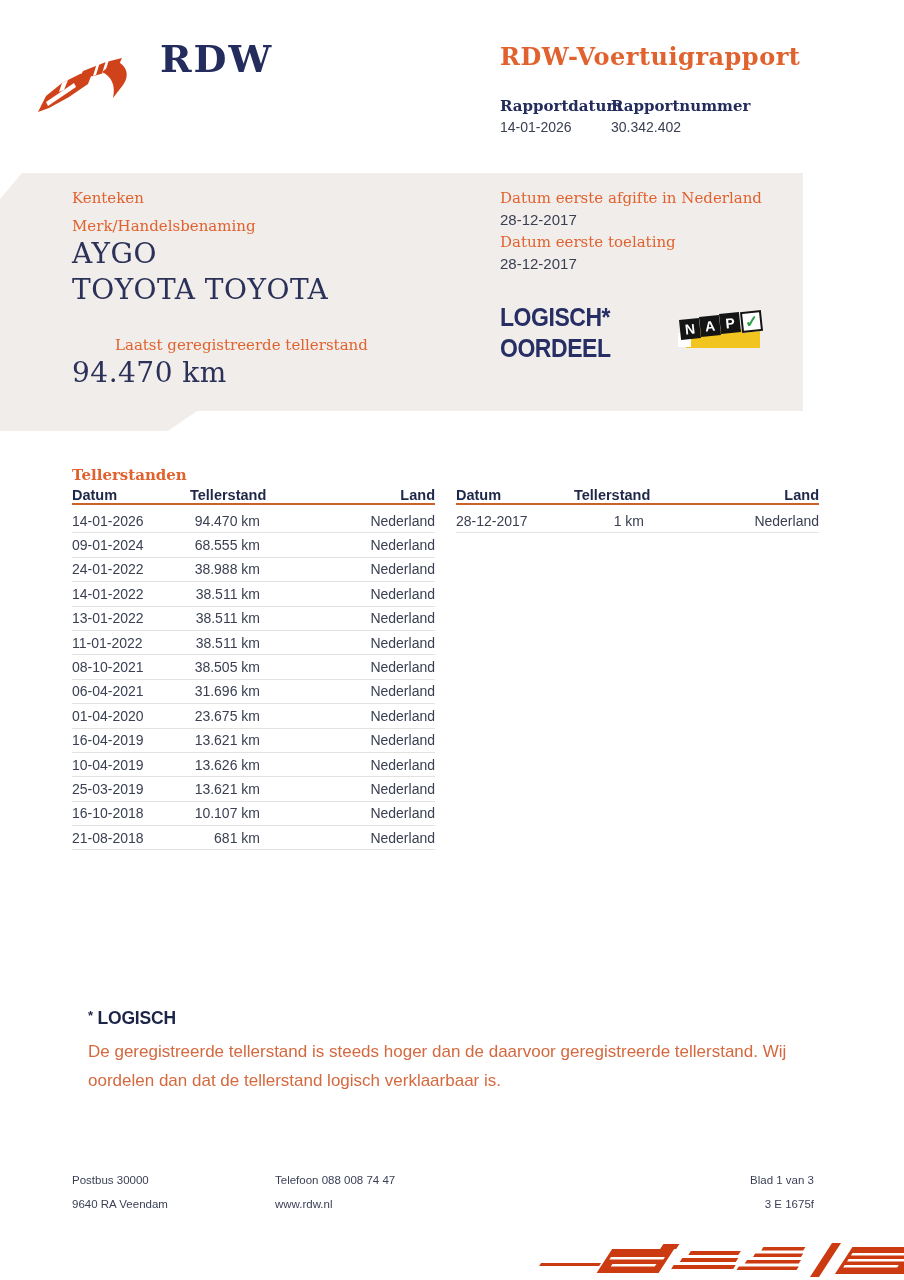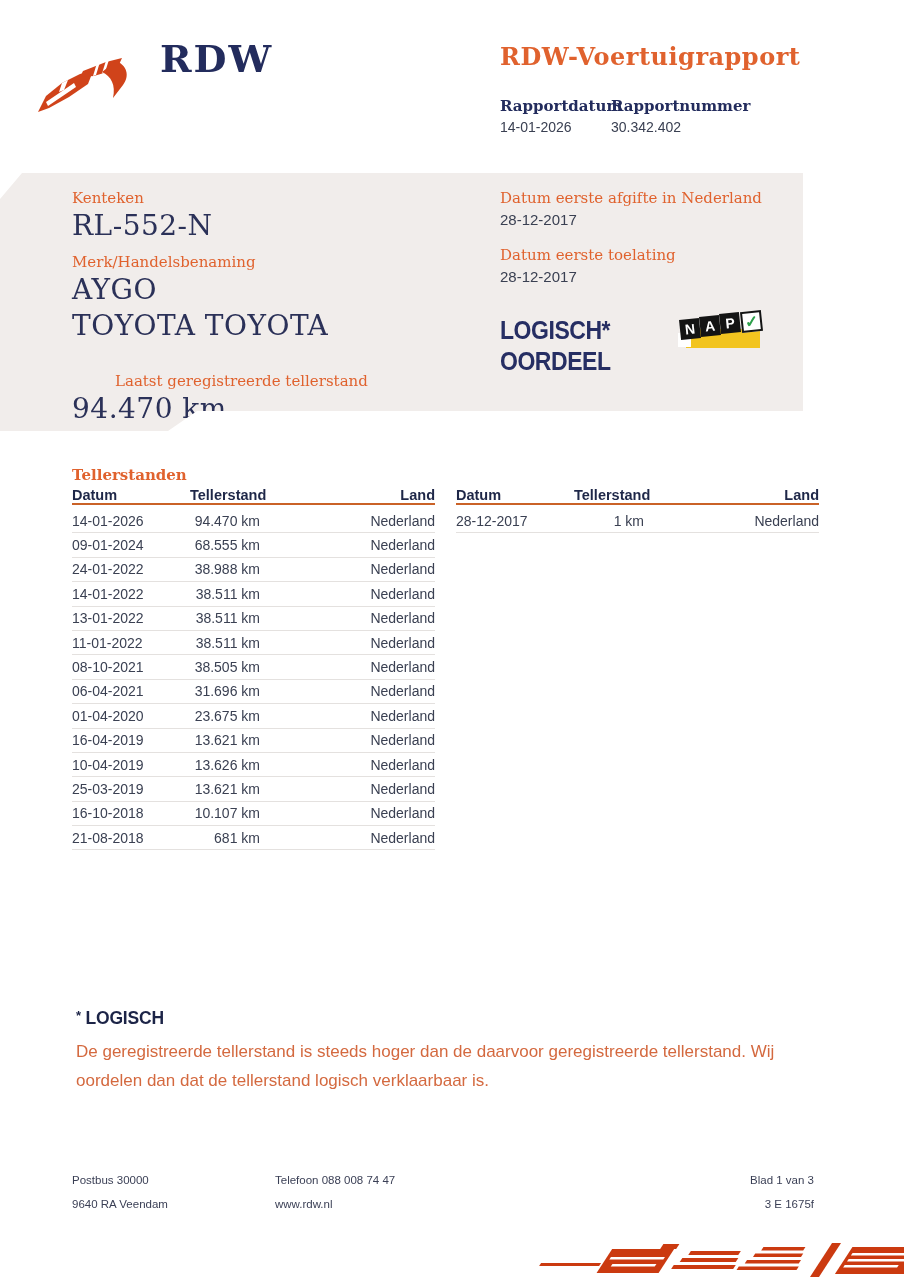--- a/index.html
+++ b/index.html
@@ -52,21 +52,21 @@
   .field-label{
     font-family:"DejaVu Serif",serif;font-weight:normal;font-size:15px;
     color:var(--accent);line-height:20px;
   }
   .big-value{
     font-family:"DejaVu Serif",serif;font-size:28px;font-weight:500;
     color:var(--navy-soft);line-height:36px;letter-spacing:.5px;
   }
   .mid-value{font-size:15px;color:var(--body-text);line-height:24px;}
   .gap-s{margin-top:8px;}
-  .gap-m{margin-top:13px;}
+  .gap-m{}
   .gap-l{margin-top:27px;margin-left:43px;}
   .oordeel{
     margin-top:26px;
     font-family:"Liberation Sans",sans-serif;font-weight:bold;
     font-size:25px;letter-spacing:-.5px;color:#262e63;line-height:31px;
     transform:scaleX(.92);transform-origin:left center;
   }
   
   .nap{position:absolute;left:678px;top:310px;width:88px;height:42px;}
   .nap-yellow{position:absolute;left:8px;top:19px;width:74px;height:19px;background:var(--nap-yellow);}
@@ -101,21 +101,21 @@
   .tbl-head .h3{text-align:right;}
   .tbl-body{padding-top:4px;}
   .t-row{
     display:grid;grid-template-columns:118px 70px 1fr;
     height:24.4px;align-items:center;border-bottom:1px solid var(--row-line);
   }
   .t-row .c1,.t-row .c2,.t-row .c3{font-size:14px;color:var(--body-text);}
   .t-row .c2{text-align:right;}
   .t-row .c3{text-align:right;padding-left:24px;}
   
-  .footnote{position:absolute;left:76px;top:1008px;width:710px;}
+  .footnote{position:absolute;left:88px;top:1008px;width:710px;}
   .footnote-title{color:#1c2447;}
   .footnote-title .star{font-size:13px;font-weight:bold;vertical-align:4px;}
   .footnote-title .word{font-size:17.5px;font-weight:bold;letter-spacing:-.2px;}
   .footnote-text{margin-top:8px;font-size:17px;line-height:29px;color:var(--foot-orange);}
   
   .footer-block{position:absolute;font-size:11.5px;color:#3a3f55;line-height:24px;}
   .footer-a{left:72px;top:1168px;}
   .footer-b{left:275px;top:1168px;}
   .footer-c{left:614px;top:1168px;width:200px;text-align:right;}
   
@@ -147,21 +147,20 @@
     </div>
     <div class="col">
       <span class="meta-label">Rapportnummer</span>
       <span class="meta-value">30.342.402</span>
     </div>
   </div>
 
   <div class="panel">
     <div class="panel-left">
       <div class="field-label">Kenteken</div>
-      <div class="big-value">RL-552-N</div>
       <div class="field-label gap-s">Merk/Handelsbenaming</div>
       <div class="big-value">AYGO</div>
       <div class="big-value">TOYOTA TOYOTA</div>
       <div class="field-label gap-l">Laatst geregistreerde tellerstand</div>
       <div class="big-value">94.470 km</div>
     </div>
     <div class="panel-right">
       <div class="field-label">Datum eerste afgifte in Nederland</div>
       <div class="mid-value">28-12-2017</div>
       <div class="field-label gap-m">Datum eerste toelating</div>

